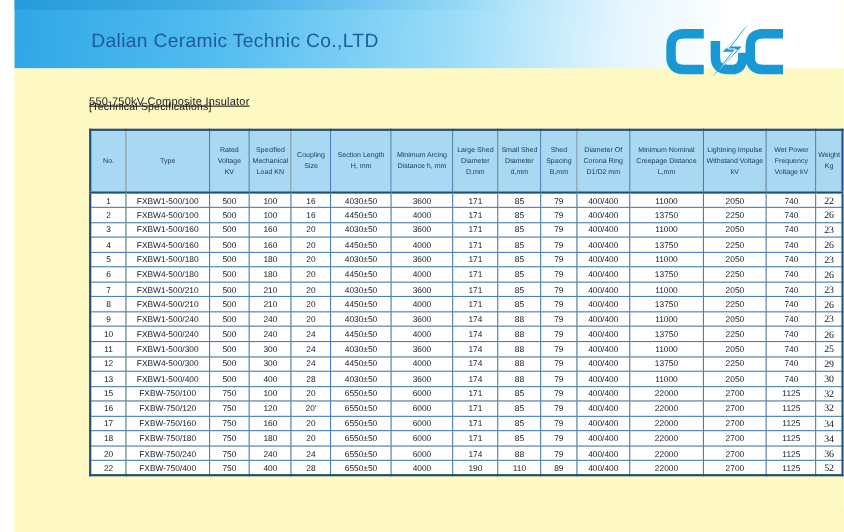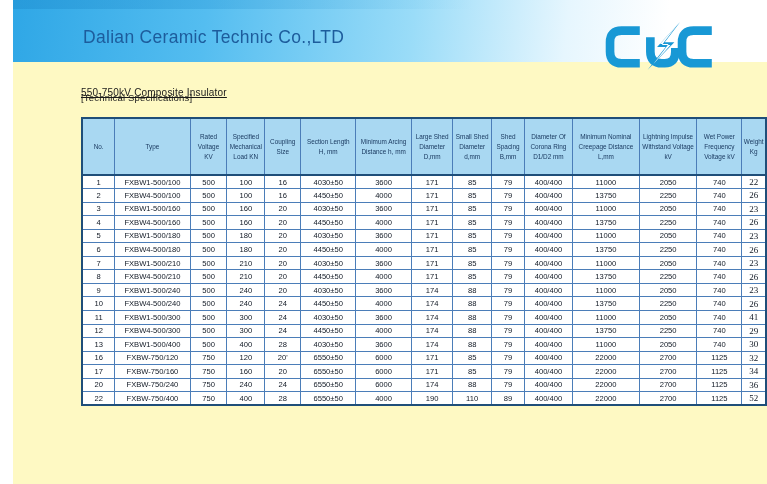--- a/index.html
+++ b/index.html
@@ -329,21 +329,21 @@
           <td>24</td>
           <td>4030±50</td>
           <td>3600</td>
           <td>174</td>
           <td>88</td>
           <td>79</td>
           <td>400/400</td>
           <td>11000</td>
           <td>2050</td>
           <td>740</td>
-          <td class="weight-cell">41</td>
+          <td class="weight-cell">25</td>
         </tr>
         <tr>
           <td>12</td>
           <td>FXBW4-500/300</td>
           <td>500</td>
           <td>300</td>
           <td>24</td>
           <td>4450±50</td>
           <td>4000</td>
           <td>174</td>
@@ -366,20 +366,37 @@
           <td>174</td>
           <td>88</td>
           <td>79</td>
           <td>400/400</td>
           <td>11000</td>
           <td>2050</td>
           <td>740</td>
           <td class="weight-cell">30</td>
         </tr>
         <tr>
+          <td>15</td>
+          <td>FXBW-750/100</td>
+          <td>750</td>
+          <td>100</td>
+          <td>20</td>
+          <td>6550±50</td>
+          <td>6000</td>
+          <td>171</td>
+          <td>85</td>
+          <td>79</td>
+          <td>400/400</td>
+          <td>22000</td>
+          <td>2700</td>
+          <td>1125</td>
+          <td class="weight-cell">32</td>
+        </tr>
+        <tr>
           <td>16</td>
           <td>FXBW-750/120</td>
           <td>750</td>
           <td>120</td>
           <td>20'</td>
           <td>6550±50</td>
           <td>6000</td>
           <td>171</td>
           <td>85</td>
           <td>79</td>
@@ -387,20 +404,37 @@
           <td>22000</td>
           <td>2700</td>
           <td>1125</td>
           <td class="weight-cell">32</td>
         </tr>
         <tr>
           <td>17</td>
           <td>FXBW-750/160</td>
           <td>750</td>
           <td>160</td>
+          <td>20</td>
+          <td>6550±50</td>
+          <td>6000</td>
+          <td>171</td>
+          <td>85</td>
+          <td>79</td>
+          <td>400/400</td>
+          <td>22000</td>
+          <td>2700</td>
+          <td>1125</td>
+          <td class="weight-cell">34</td>
+        </tr>
+        <tr>
+          <td>18</td>
+          <td>FXBW-750/180</td>
+          <td>750</td>
+          <td>180</td>
           <td>20</td>
           <td>6550±50</td>
           <td>6000</td>
           <td>171</td>
           <td>85</td>
           <td>79</td>
           <td>400/400</td>
           <td>22000</td>
           <td>2700</td>
           <td>1125</td>

